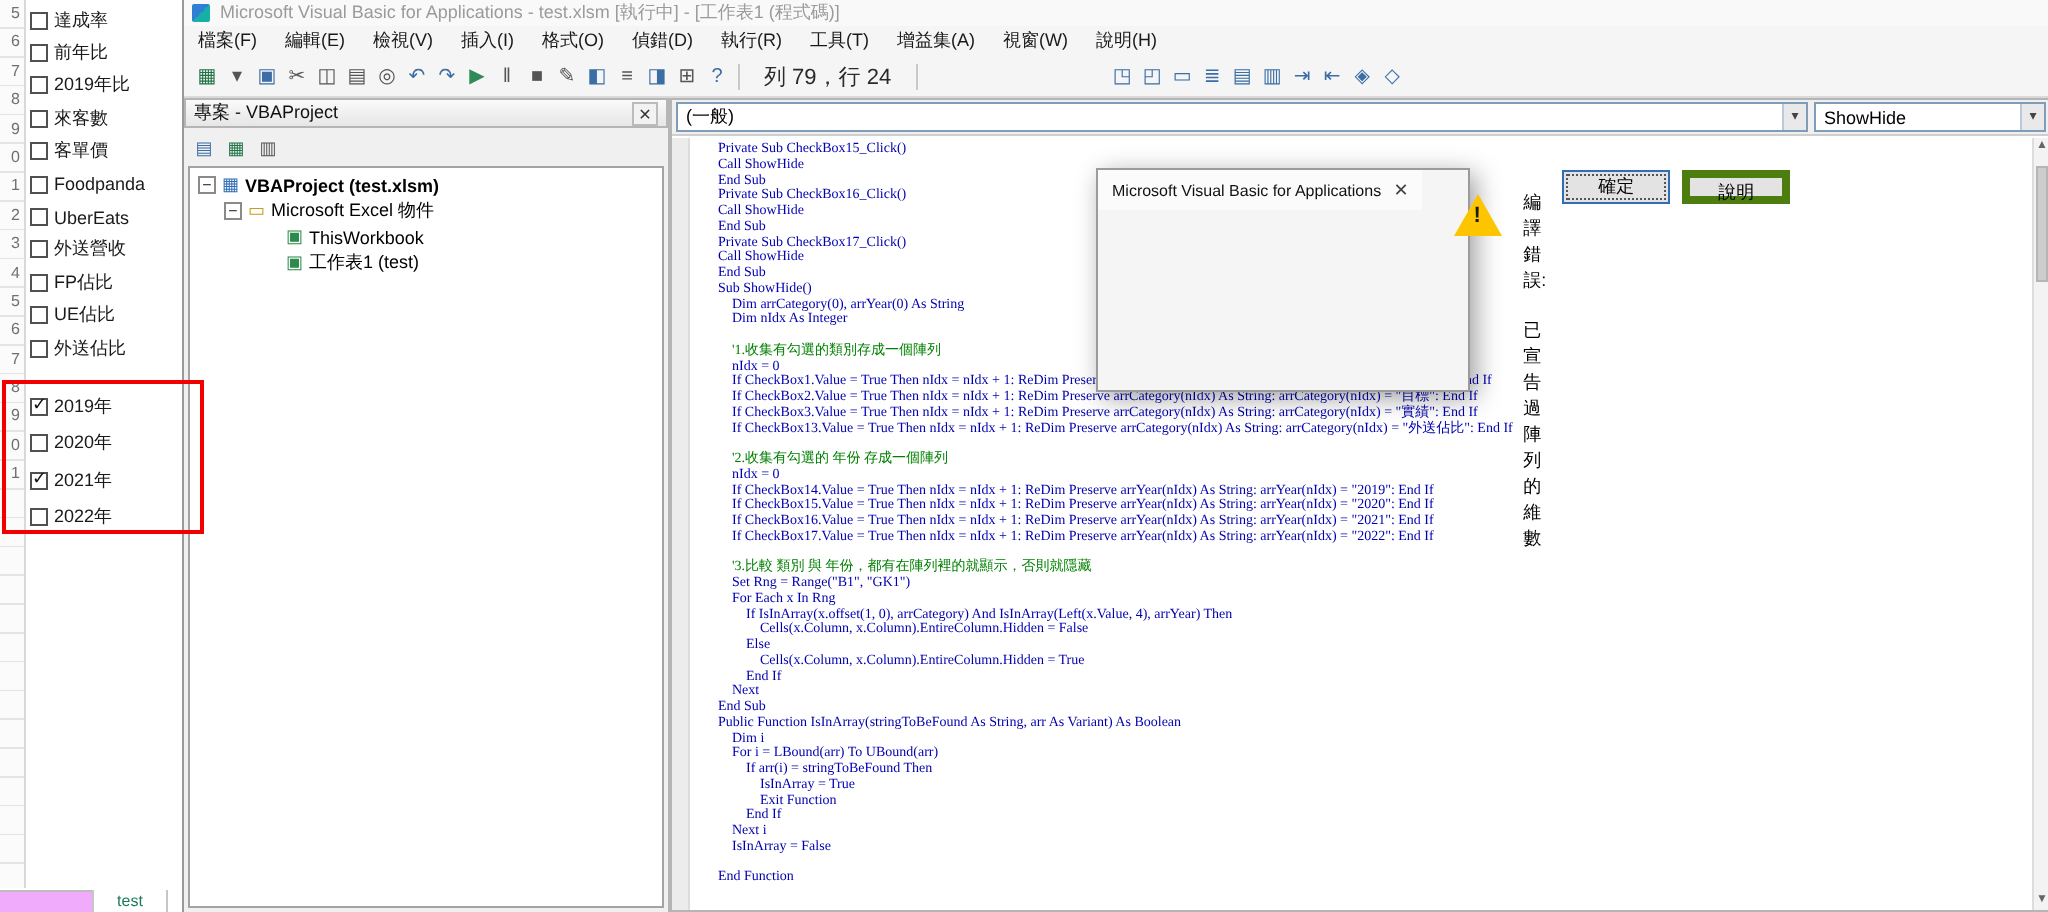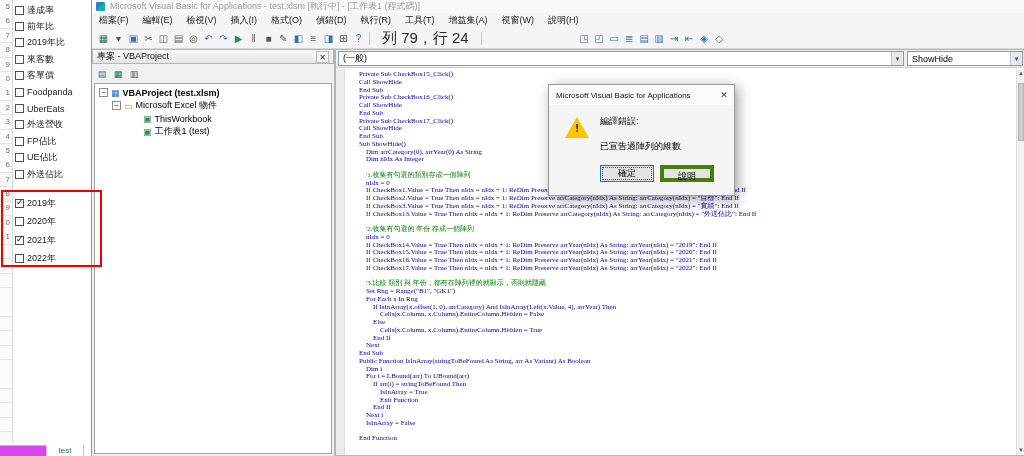--- a/index.html
+++ b/index.html
@@ -13,36 +13,36 @@
     background-image:repeating-linear-gradient(to bottom,transparent 0 13.6px,#e4e4e4 13.6px 14.4px)}
   .row-num{height:14.4px;font-size:8px;color:#707070;text-align:right;padding-right:2px;line-height:14px}
   .cats{position:absolute;left:15px;top:2px;width:72px}
   .cb-row{display:flex;align-items:center;gap:3px;height:16.4px}
   .years{position:absolute;left:15px;top:194px;width:72px}
   .years .cb-row{height:18.5px}
   .cb{width:9px;height:9px;border:1px solid #505050;background:#fff;position:relative;flex:none}
   .cb.on::after{content:"✓";position:absolute;left:0px;top:-3px;font-size:9px;color:#111;font-weight:bold}
   .cb-label{font-size:9px;color:#1a1a1a;white-space:nowrap}
   .redbox{position:absolute;left:1px;top:190px;width:101px;height:77px;border:2px solid #f20000;z-index:30;pointer-events:none}
-  .tabs{position:absolute;left:0;bottom:0;width:65px;height:11px;background:#d946ef;border-top:1px solid #bdbdbd;display:flex;align-items:flex-end}
+  .tabs{position:absolute;left:0;bottom:0;width:65px;height:11px;background:#f0abfc;border-top:1px solid #bdbdbd;display:flex;align-items:flex-end}
   .sheet-tab{margin-left:46px;min-width:38px;height:11px;border-left:1px solid #c6c6c6;border-right:1px solid #c6c6c6;
     font-size:8px;color:#1e7a5e;text-align:center;line-height:11px;background:#fff}
 
   
   .vba{position:absolute;left:91px;top:0;width:935px;height:456px;background:#f5f5f5;border-left:1px solid #9a9a9a}
   .tb{height:13px;display:flex;align-items:center;padding-left:4px;background:#f9f9f9}
   .vb-icon{width:9px;height:9px;flex:none;background:linear-gradient(135deg,#2f7fd4 0 50%,#17b0a8 50% 100%);border-radius:1px}
   .tb-text{font-size:9px;color:#9b9b9b;margin-left:5px;white-space:nowrap;overflow:hidden}
   .mb{height:15px;display:flex;align-items:center;background:#f5f5f5;font-size:9px;color:#1a1a1a}
   .menu-item{padding:0 7px;white-space:nowrap}
   .tbar{height:21px;display:flex;align-items:center;background:#f5f5f5;border-bottom:1px solid #dadada;padding-left:4px}
   .tbi{width:15px;height:15px;font-size:10px;line-height:15px;text-align:center;flex:none}
   .tsep{width:1px;height:13px;background:#c9c9c9;margin:0 3px;flex:none}
   .tspacer{width:92px;flex:none}
-  .pos-text{font-size:15px;color:#2a2a2a;margin:16px 9px;white-space:nowrap}
+  .pos-text{font-size:11px;color:#2a2a2a;margin:16px 9px;white-space:nowrap}
   .ic-green{color:#217346}.ic-blue{color:#3b6ea5}.ic-dim{color:#555}.ic-run{color:#2e8b57}
 
   
   .pp{position:absolute;left:0;top:49px;width:243px;bottom:0;background:#f0f0f0;border-right:1px solid #b5b5b5}
   .pph{height:15px;background:linear-gradient(#fafafa,#e6e6e6);border:1px solid #b5b5b5;display:flex;align-items:center;
     padding:0 4px;font-size:9px;color:#111}
   .pp-close{margin-left:auto;width:13px;height:12px;font-size:8px;line-height:12px;text-align:center;color:#333;border:1px solid #bbb;background:#f2f2f2}
   .ppt{height:17px;display:flex;align-items:center;gap:2px;padding:1px 3px}
   .ppt .tbi{width:14px;height:14px;font-size:9px;line-height:14px;border:1px solid transparent}
   .tree{position:absolute;left:2px;right:2px;top:34px;bottom:2px;background:#fff;border:1px solid #a3a3a3;padding-top:2px;font-size:9px;overflow:hidden}
@@ -68,21 +68,21 @@
   .cl{height:7.75px;line-height:7.75px;white-space:pre}
   .cl.code{color:#0000b0}
   .cl.cmt{color:#008000}
   .vsb{position:absolute;right:0;top:19px;bottom:0;width:9px;background:#f3f3f3;border-left:1px solid #ddd}
   .vsb-thumb{position:absolute;left:1px;right:1px;top:14px;height:58px;background:#cdcdcd;border:1px solid #b5b5b5}
   .vsb-arrow{position:absolute;left:0;width:8px;height:9px;font-size:6px;text-align:center;line-height:9px;color:#666}
   .vsb-arrow.up{top:0}.vsb-arrow.down{bottom:0}
 
   
   .dlg{position:absolute;left:548px;top:84px;width:187px;height:112px;background:#f5f5f5;border:1px solid #9b9b9b;
-    box-shadow:3px 3px 12px rgba(0,0,0,.38);z-index:50;display:flex;flex-direction:column}
+    box-shadow:3px 3px 12px rgba(0,0,0,.38);z-index:50;display:flex;}
   .dlg-tb{height:20px;display:flex;align-items:center;padding-left:7px;font-size:8px;color:#111;background:#fbfbfb}
   .dlg-title{white-space:nowrap;overflow:hidden}
   .dlg-close{margin-left:auto;width:20px;height:20px;font-size:9px;line-height:20px;text-align:center;color:#444;flex:none}
   .dlg-body{flex:1;display:flex;align-items:flex-start;gap:11px;padding:8px 8px 0 16px}
   .warn{width:24px;height:22px;position:relative;flex:none;margin-top:4px}
   .warn-tri{width:0;height:0;border-left:12px solid transparent;border-right:12px solid transparent;border-bottom:21px solid #fdc500}
   .warn-ex{position:absolute;left:0;top:5px;width:24px;text-align:center;font-size:11px;font-weight:bold;color:#1a1a1a}
   .dlg-texts{font-size:9px;color:#000;margin-top:2px}
   .dlg-line1{margin-bottom:12px}
   .dlg-btns{height:30px;display:flex;justify-content:flex-end;align-items:flex-start;gap:6px;padding-right:20px;padding-bottom:9px}

